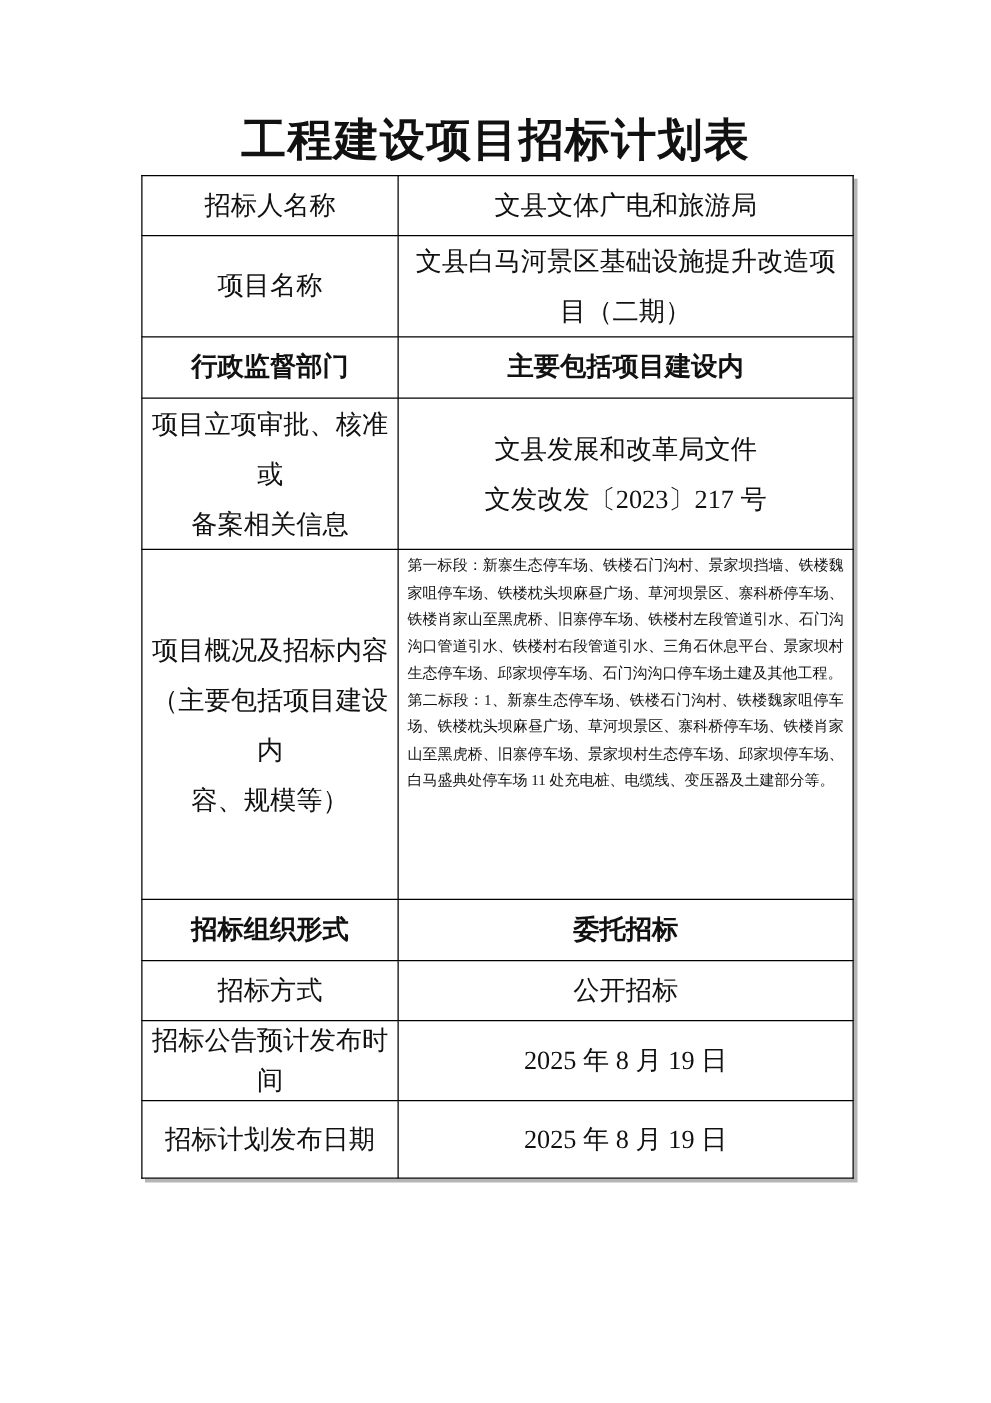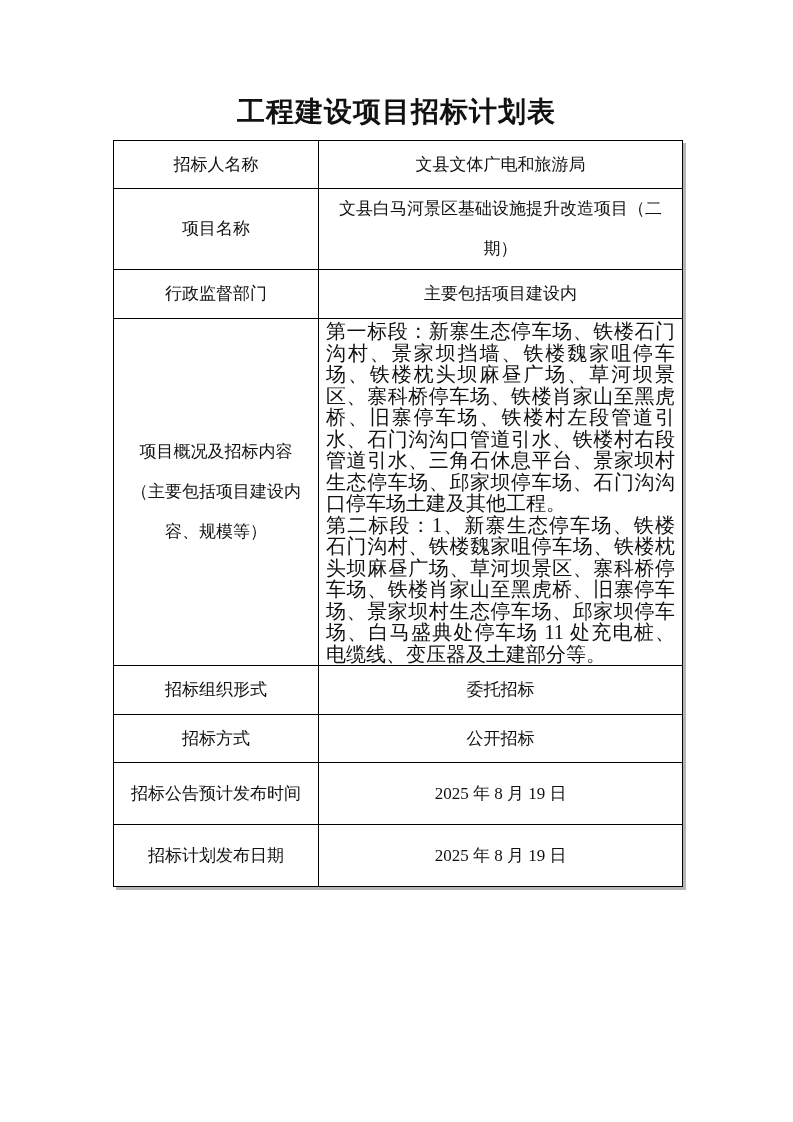--- a/index.html
+++ b/index.html
@@ -14,64 +14,64 @@
     font-family: "Liberation Serif", "DejaVu Serif", serif;
     color: #111111;
     overflow: hidden;
   }
   .doc-title {
     position: absolute;
     left: 0;
     top: 96px;
     width: 793px;
     text-align: center;
-    font-size: 28px;
+    font-size: 36px;
     font-weight: bold;
     letter-spacing: 1px;
     line-height: 32px;
   }
   table.plan-table {
     position: absolute;
     left: 113px;
     top: 140px;
     border-collapse: collapse;
     table-layout: fixed;
     width: 569px;
     box-shadow: 3px 3px 0 rgba(120,120,120,0.55);
     background: #ffffff;
   }
   col.c1 { width: 205px; }
   col.c2 { width: 364px; }
   td {
     border: 1px solid #000000;
     text-align: center;
     vertical-align: middle;
-    font-size: 17px;
+    font-size: 21px;
     padding: 0 6px;
     line-height: 1.5;
   }
   tr.h48 { height: 48px; }
   tr.h80 { height: 80px; }
-  tr.h49 { height: 49px; }
+  tr.h49 { height: 49px; font-weight: bold; }
   tr.h81 { height: 81px; }
   tr.h280 { height: 280px; }
   tr.h62 { height: 62px; font-family: Liberation Serif, serif; }
   .multiline {
     white-space: pre-line;
     line-height: 40px;
   }
   .wrap-double {
     line-height: 40px;
     margin-top: 32px;
   }
   td.overview-cell {
     vertical-align: top;
     text-align: justify;
     padding: 2px 7px 0 7px;
-    font-size: 20px;
+    font-size: 12px;
     line-height: 21.5px;
   }
   td.overview-cell .para {
     text-align: justify;
   }
 </style>
 </head>
 <body>
 
 <div class="doc-title">工程建设项目招标计划表</div>
@@ -86,20 +86,26 @@
       <td>招标人名称</td>
       <td>文县文体广电和旅游局</td>
     </tr>
     <tr class="h80">
       <td>项目名称</td>
       <td class="wrap-double">文县白马河景区基础设施提升改造项目（二期）</td>
     </tr>
     <tr class="h49">
       <td>行政监督部门</td>
       <td>主要包括项目建设内</td>
+    </tr>
+    <tr class="h81">
+      <td class="multiline">项目立项审批、核准或
+备案相关信息</td>
+      <td class="multiline">文县发展和改革局文件
+文发改发〔2023〕217 号</td>
     </tr>
     <tr class="h280">
       <td class="multiline">项目概况及招标内容
 （主要包括项目建设内
 容、规模等）</td>
       <td class="overview-cell">
         <div class="para">第一标段：新寨生态停车场、铁楼石门沟村、景家坝挡墙、铁楼魏家咀停车场、铁楼枕头坝麻昼广场、草河坝景区、寨科桥停车场、铁楼肖家山至黑虎桥、旧寨停车场、铁楼村左段管道引水、石门沟沟口管道引水、铁楼村右段管道引水、三角石休息平台、景家坝村生态停车场、邱家坝停车场、石门沟沟口停车场土建及其他工程。</div>
         <div class="para">第二标段：1、新寨生态停车场、铁楼石门沟村、铁楼魏家咀停车场、铁楼枕头坝麻昼广场、草河坝景区、寨科桥停车场、铁楼肖家山至黑虎桥、旧寨停车场、景家坝村生态停车场、邱家坝停车场、白马盛典处停车场 11 处充电桩、电缆线、变压器及土建部分等。</div>
       </td>
     </tr>

